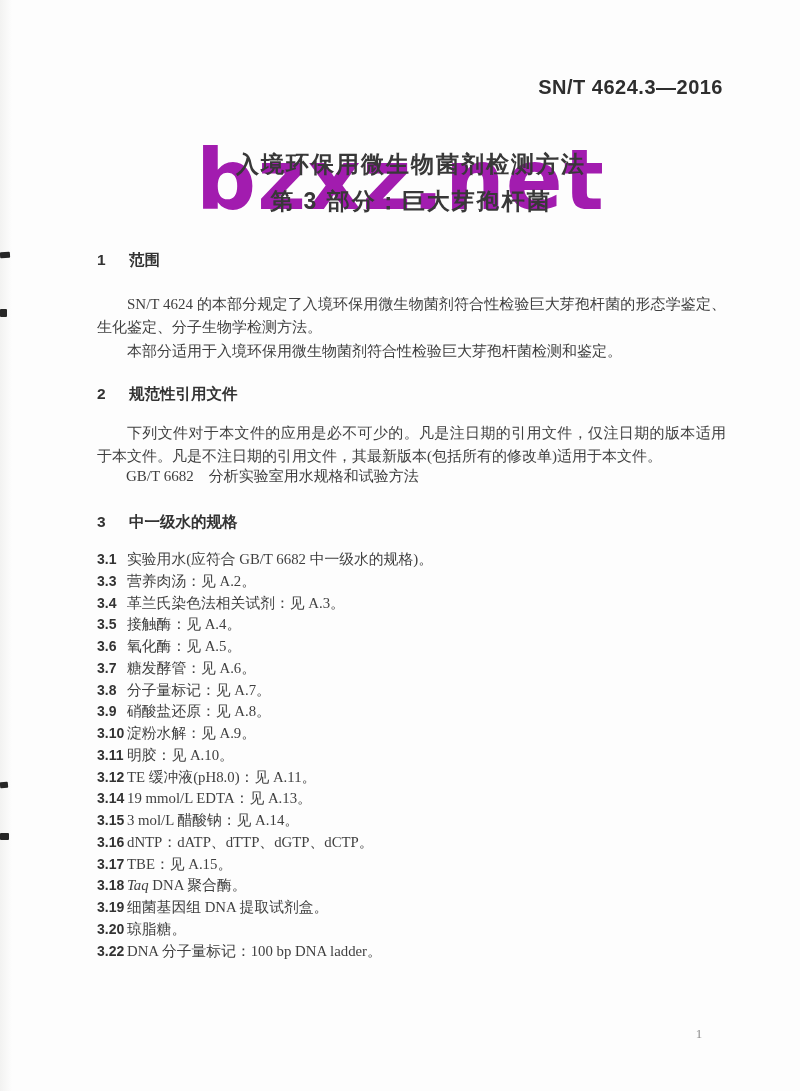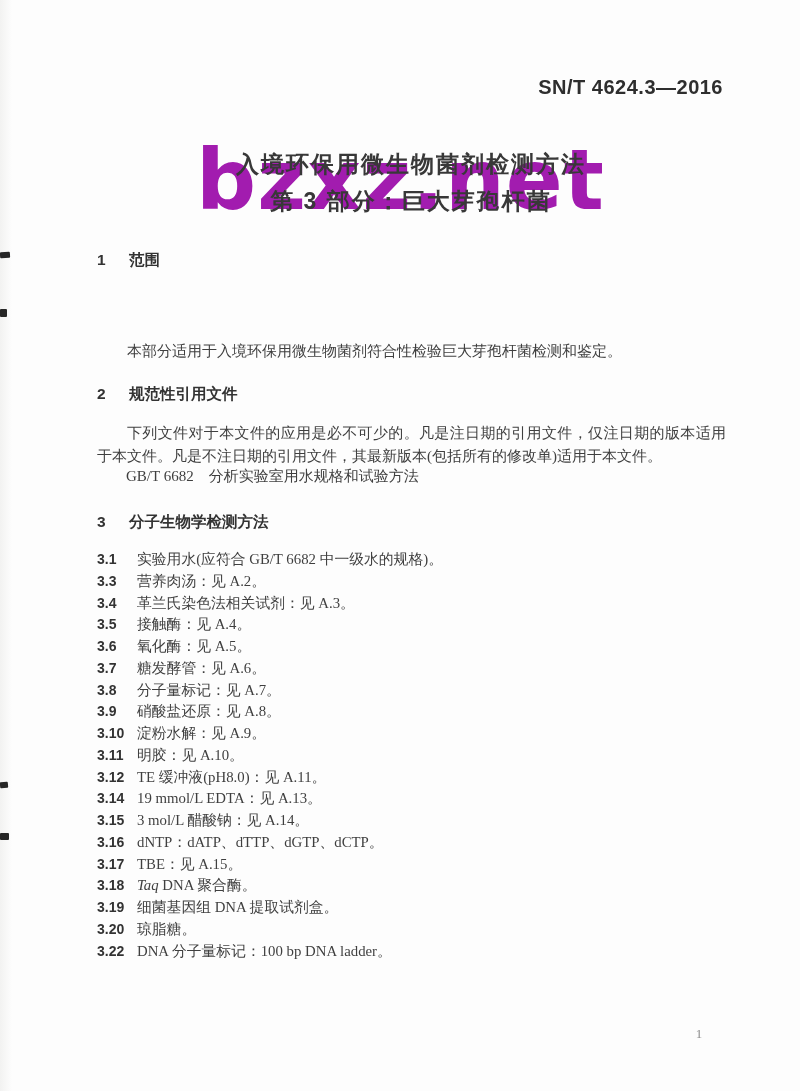--- a/index.html
+++ b/index.html
@@ -111,21 +111,21 @@
   .item-row {
     height: 21.76px;
     line-height: 21.76px;
     font-size: 14.8px;
     white-space: nowrap;
     color: #3f3f3f;
   }
   .item-num {
     display: inline-block;
     min-width: 30px;
-    margin-right: 10px;
+    margin-right: 0;
     font-family: "Liberation Sans", "DejaVu Sans", sans-serif;
     font-weight: 700;
     font-size: 14px;
     color: #333333;
   }
   .item-row i { font-style: italic; }
   .page-num {
     position: absolute;
     left: 688px;
     top: 1026px;
@@ -162,30 +162,31 @@
   <div class="std-code">SN/T 4624.3—2016</div>
 
   <h1 class="doc-title">
     <span class="t-line">入境环保用微生物菌剂检测方法</span>
     <span class="t-line">第 3 部分：巨大芽孢杆菌</span>
   </h1>
 
   <div class="sec-h h1">
     <span class="sec-num">1</span><span>范围</span>
   </div>
+  <p class="body-p p1a">SN/T 4624 的本部分规定了入境环保用微生物菌剂符合性检验巨大芽孢杆菌的形态学鉴定、生化鉴定、分子生物学检测方法。</p>
   <p class="body-p p1b">本部分适用于入境环保用微生物菌剂符合性检验巨大芽孢杆菌检测和鉴定。</p>
 
   <div class="sec-h h2">
     <span class="sec-num">2</span><span>规范性引用文件</span>
   </div>
   <p class="body-p p2">下列文件对于本文件的应用是必不可少的。凡是注日期的引用文件，仅注日期的版本适用于本文件。凡是不注日期的引用文件，其最新版本(包括所有的修改单)适用于本文件。</p>
   <div class="ref-line">GB/T 6682　分析实验室用水规格和试验方法</div>
 
   <div class="sec-h h3">
-    <span class="sec-num">3</span><span>分子生物学检测方法</span>
+    <span class="sec-num">3</span><span>中一级水的规格</span>
   </div>
 
   <div class="items" id="items-list">
       <div class="item-row"><span class="item-num">3.1</span><span>实验用水(应符合 GB/T 6682 中一级水的规格)。</span></div>
       <div class="item-row"><span class="item-num">3.3</span><span>营养肉汤：见 A.2。</span></div>
       <div class="item-row"><span class="item-num">3.4</span><span>革兰氏染色法相关试剂：见 A.3。</span></div>
       <div class="item-row"><span class="item-num">3.5</span><span>接触酶：见 A.4。</span></div>
       <div class="item-row"><span class="item-num">3.6</span><span>氧化酶：见 A.5。</span></div>
       <div class="item-row"><span class="item-num">3.7</span><span>糖发酵管：见 A.6。</span></div>
       <div class="item-row"><span class="item-num">3.8</span><span>分子量标记：见 A.7。</span></div>

